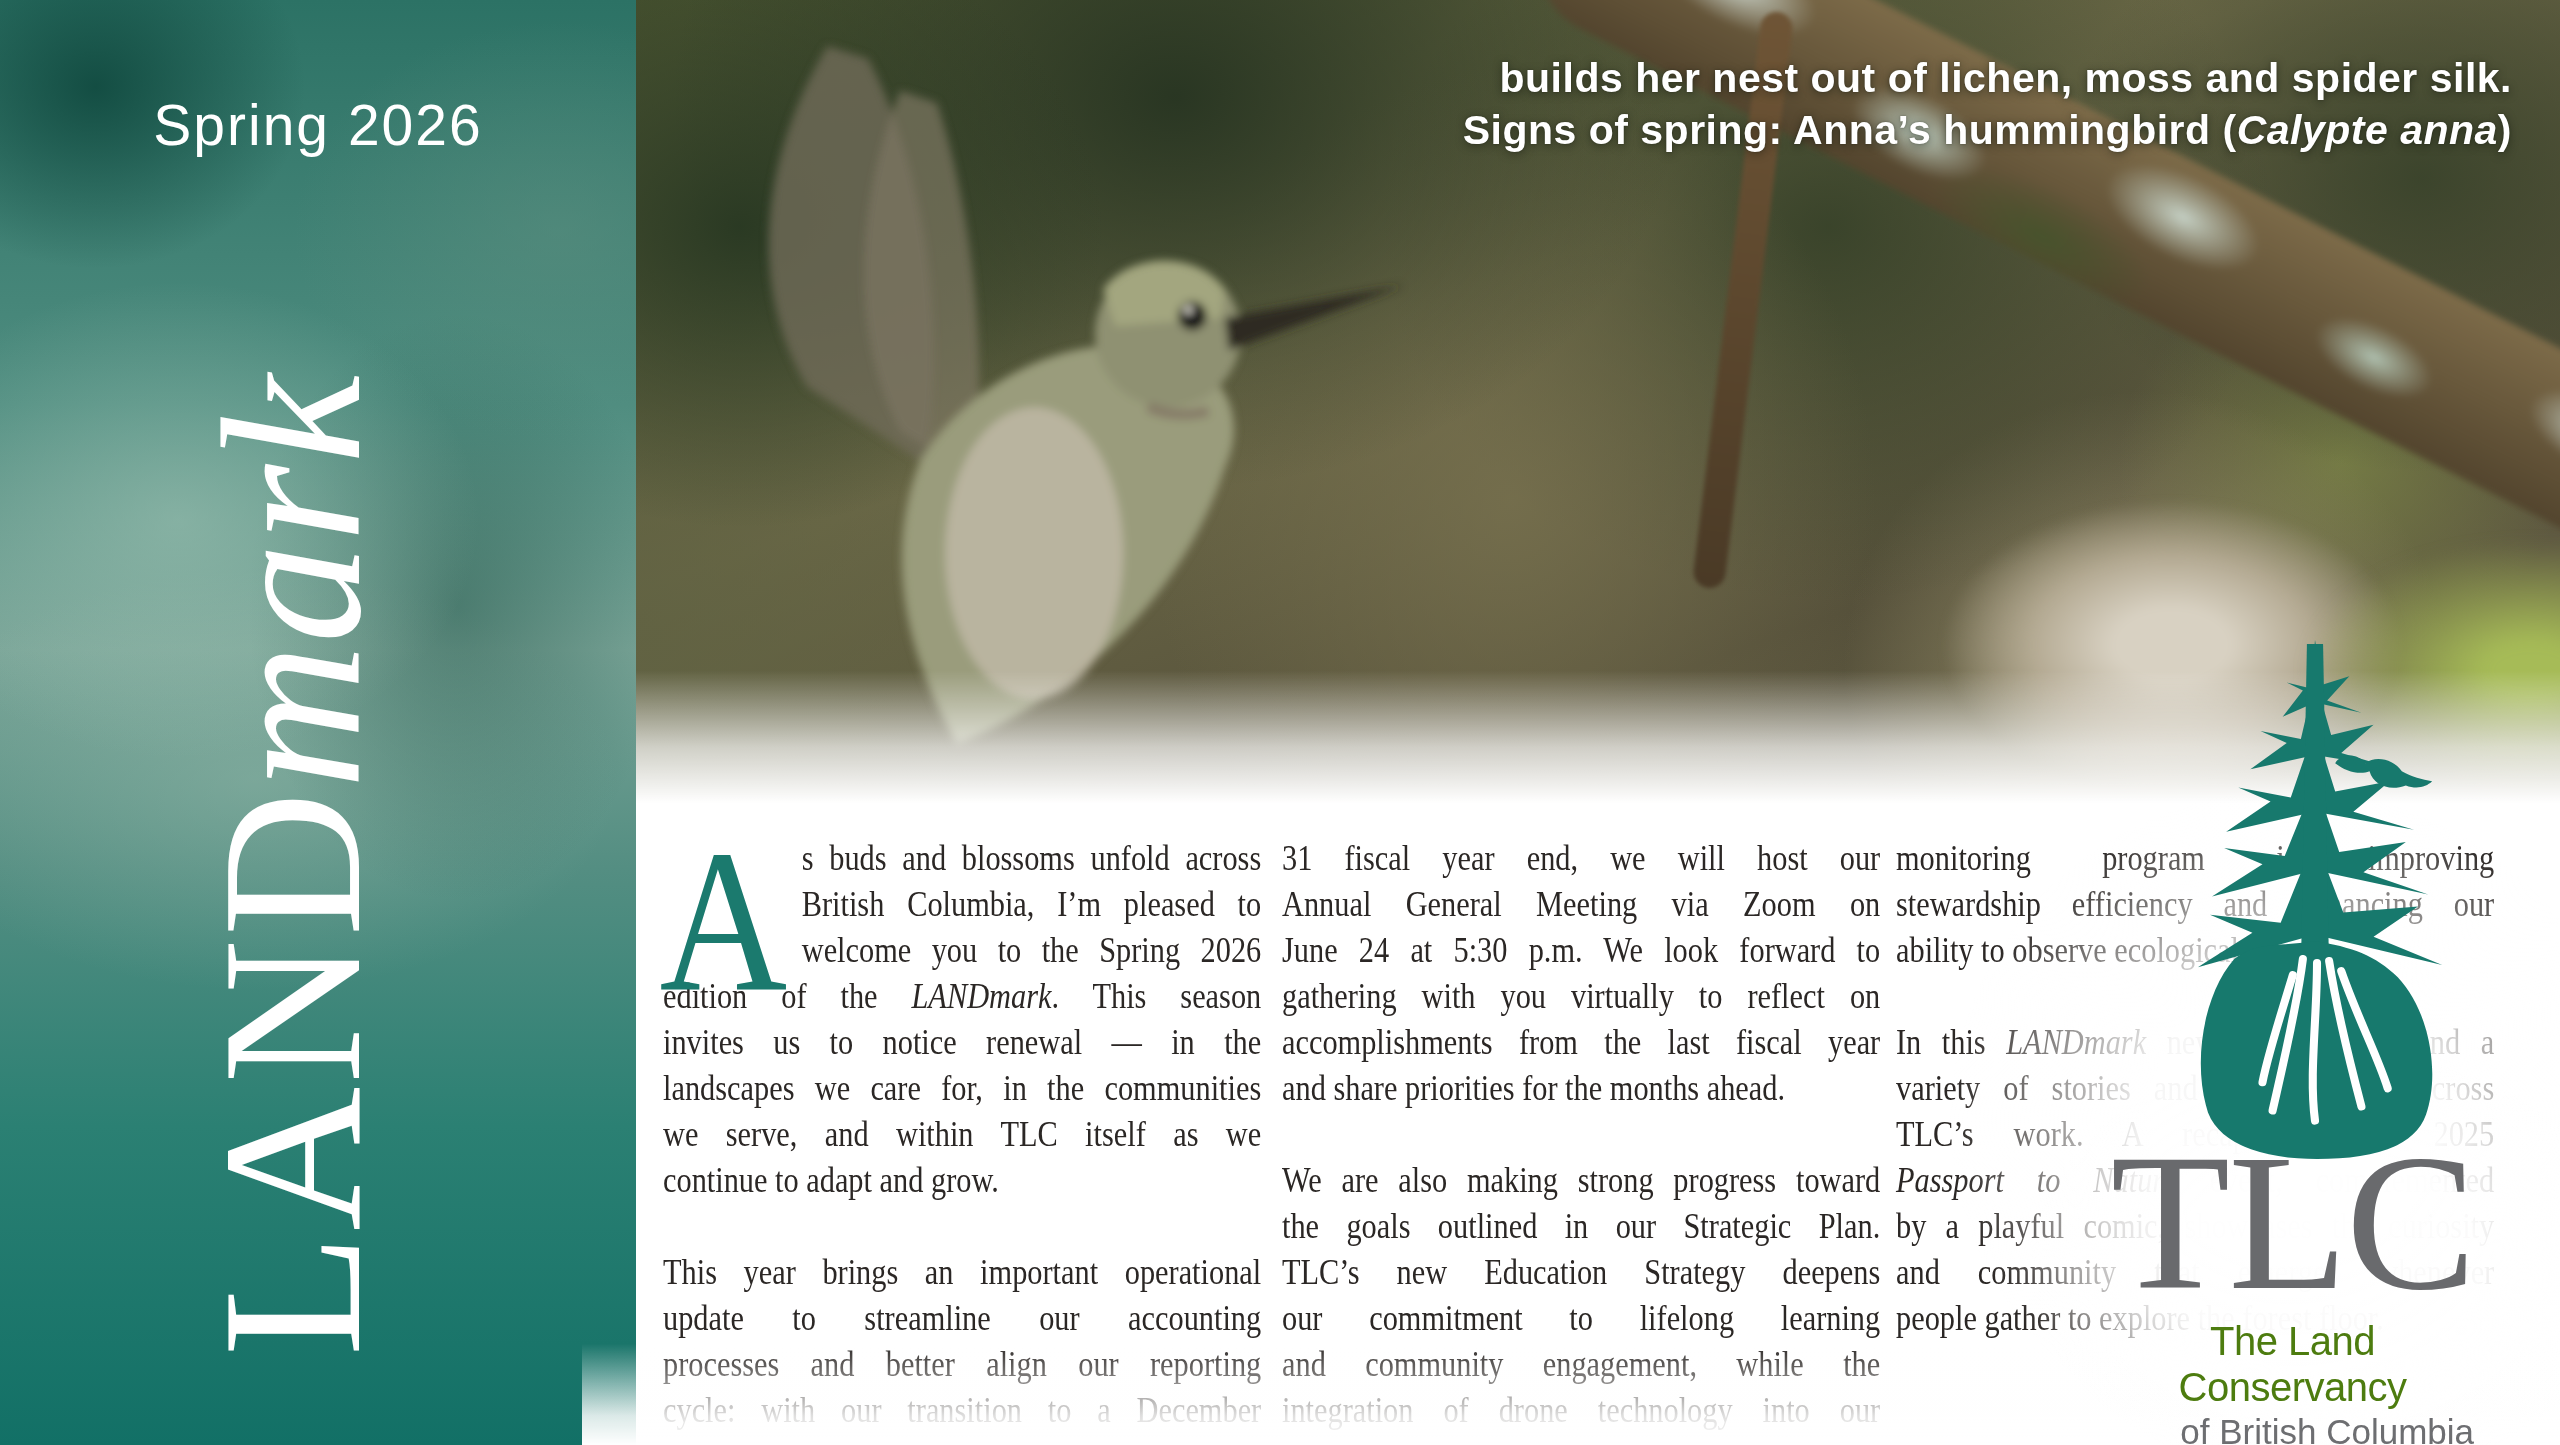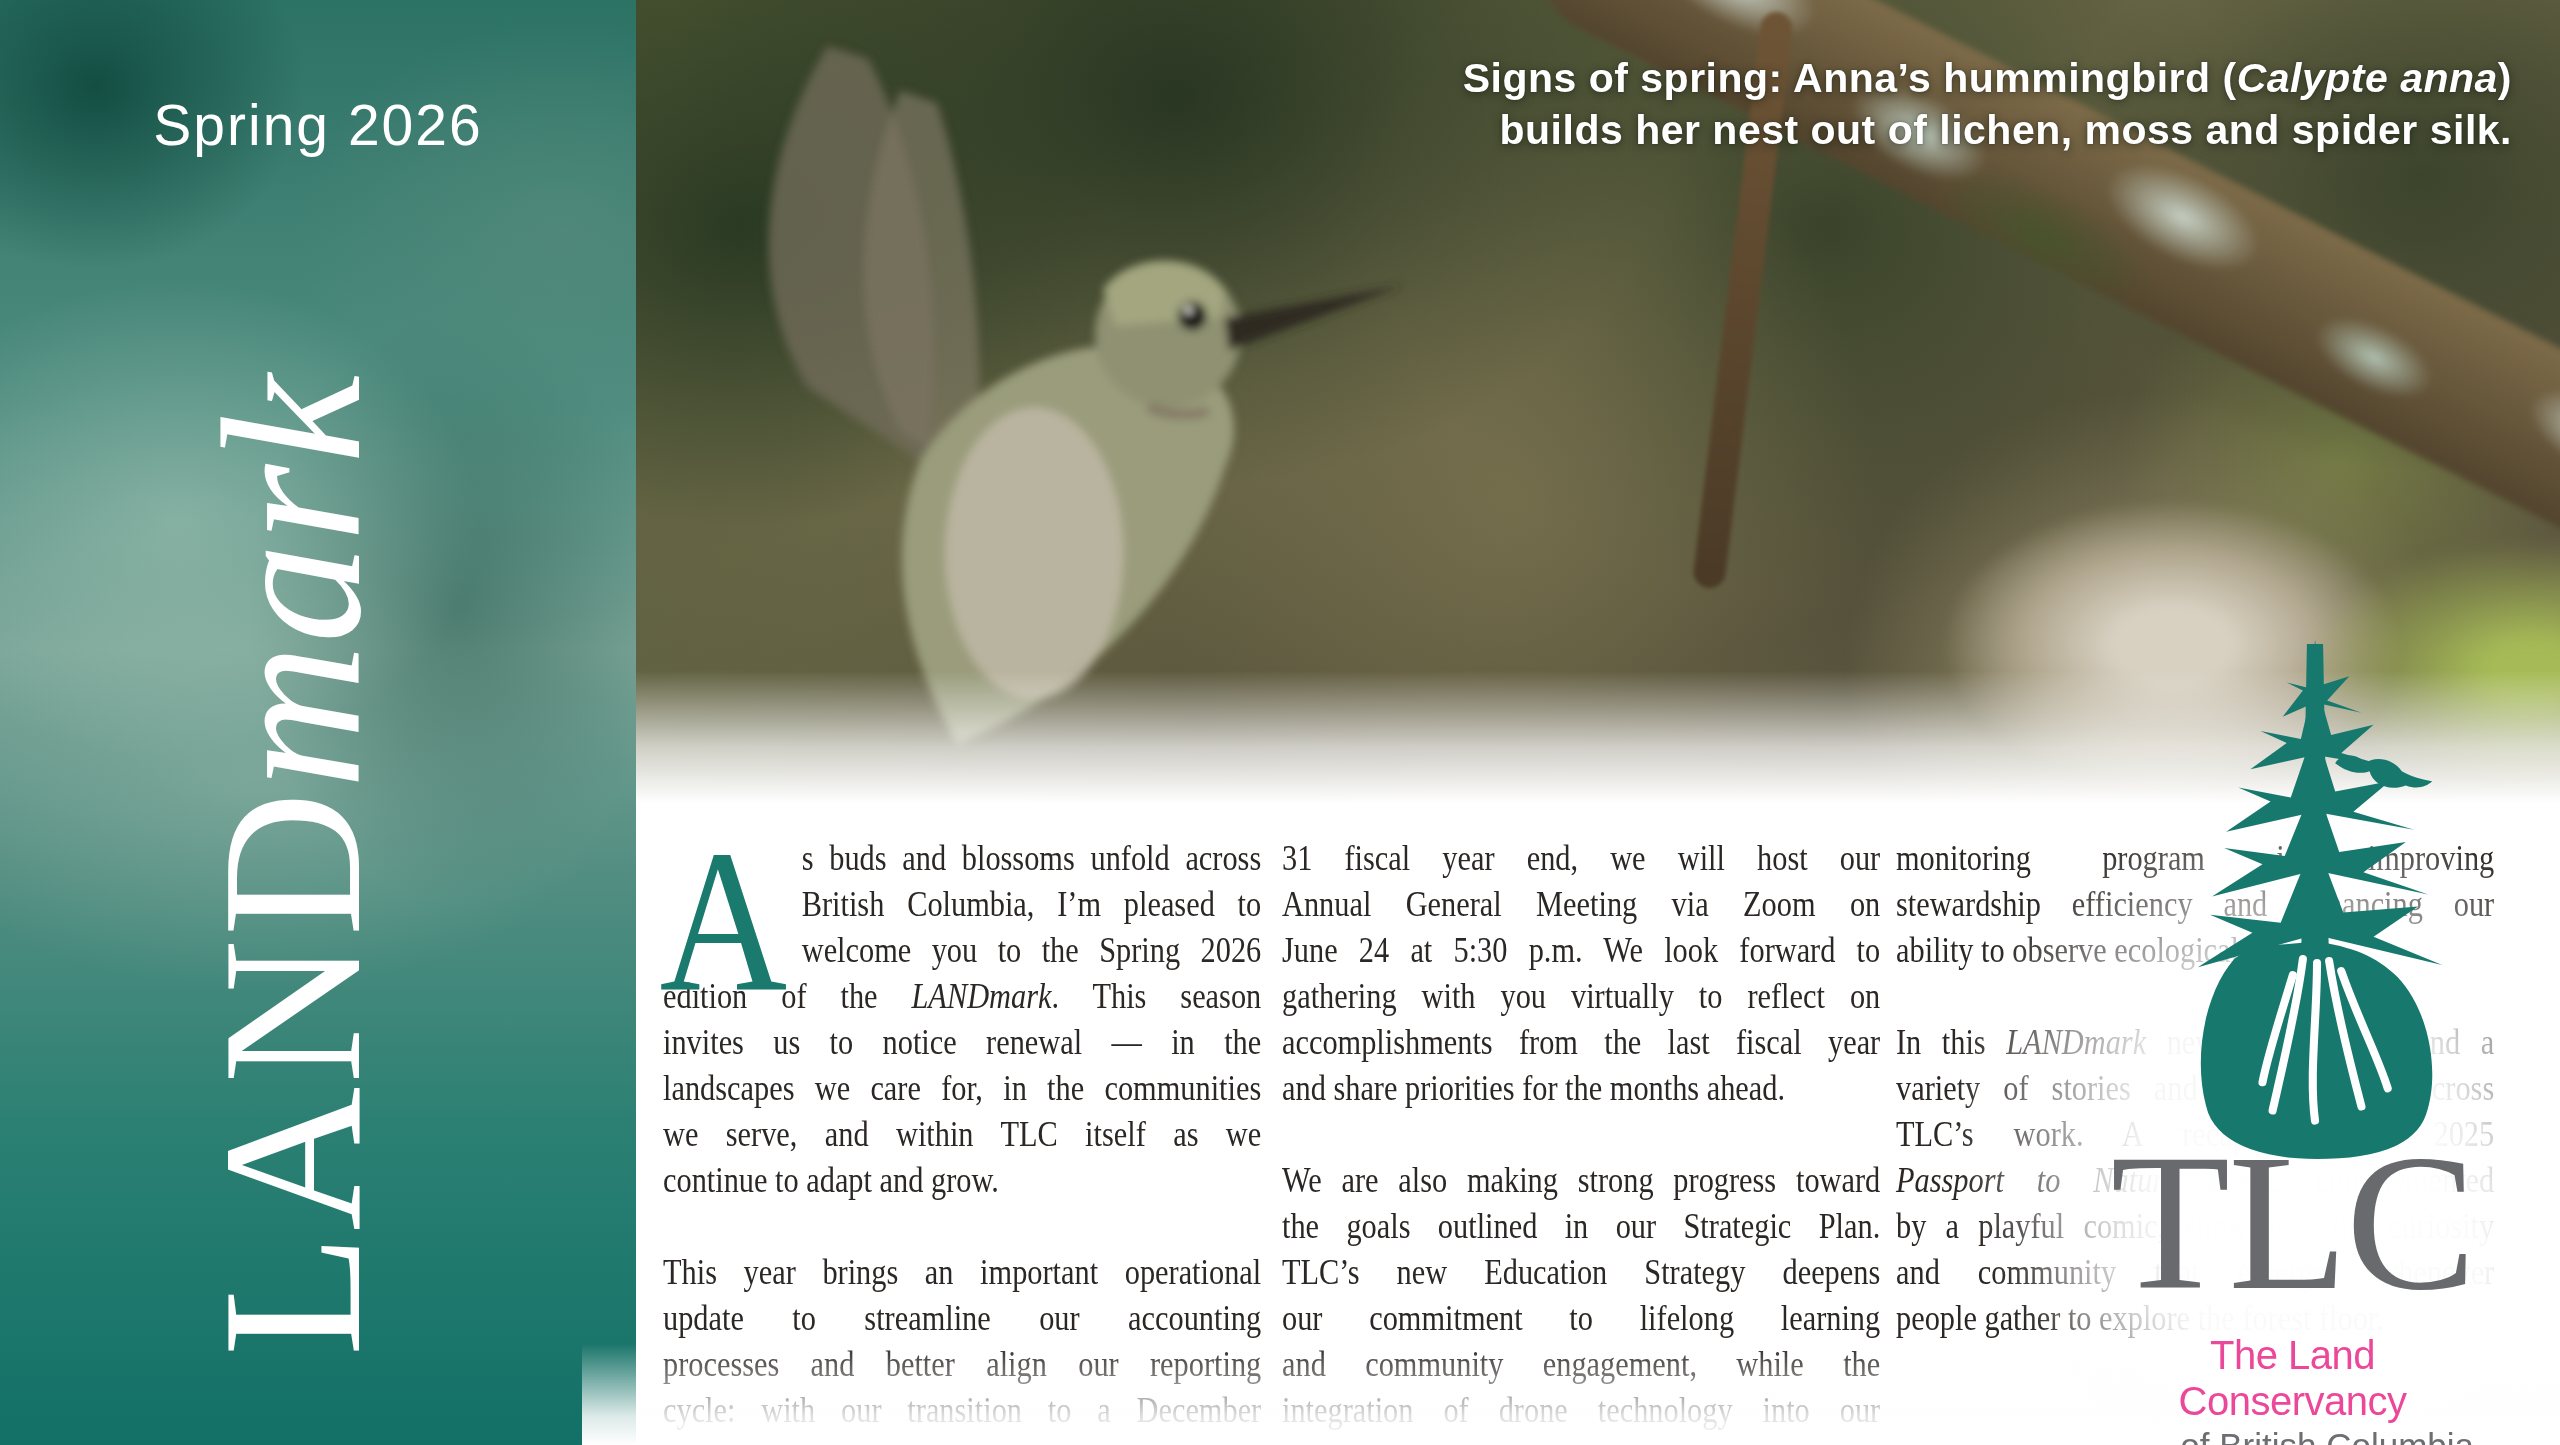--- a/index.html
+++ b/index.html
@@ -115,22 +115,22 @@
   }
   .tree-svg{position:absolute;left:2160px;top:638px;width:310px;height:525px;}
   .logo-text{
     position:absolute;left:2095px;top:1128px;width:395px;text-align:center;
   }
   .logo-acronym{
     font-family:"Liberation Serif","DejaVu Serif",serif;color:#696a6d;
     font-size:196px;line-height:188px;letter-spacing:-2px;
   }
   .logo-name{
-    font-family:"Liberation Sans","DejaVu Sans",sans-serif;color:#ec4899;
-    font-size:40px;line-height:46px;letter-spacing:-.5px;margin-top:16px;
+    font-family:"Liberation Sans","DejaVu Sans",sans-serif;color:#4d7c0f;
+    font-size:40px;line-height:46px;letter-spacing:-.5px;margin-top:2px;
   }
   .logo-region{
     font-family:"Liberation Sans","DejaVu Sans",sans-serif;color:#6d6e71;
     font-size:35px;line-height:40px;text-align:right;padding-right:16px;margin-top:2px;
   }
 </style>
 </head>
 <body>
 
 <div class="page">
@@ -156,22 +156,22 @@
         <path d="M300,142 L388,126 L302,158 Z" fill="#2e2c22"></path>
         <circle cx="284" cy="141" r="7" fill="#191813"></circle>
         <circle cx="282" cy="138" r="2" fill="#e8e6da"></circle>
         <path d="M262,186 q14,6 30,2" stroke="#7d6f5f" stroke-width="5" fill="none" opacity=".7"></path>
       </g>
     </svg>
     <div class="photo-fade"></div>
   </div>
 
   <div class="caption">
+    <div class="cap-line">builds her nest out of lichen, moss and spider silk.</div>
     <div class="cap-line"><span>Signs of spring: Anna’s hummingbird (</span><span class="it">Calypte anna</span><span>)</span></div>
-    <div class="cap-line">builds her nest out of lichen, moss and spider silk.</div>
   </div>
 
   <div class="sidebar">
     <div class="issue">Spring 2026</div>
     <div class="masthead-vert"><span>LAND</span><span class="mk">mark</span></div>
   </div>
 
   <div class="col col-1">
     <div class="dropcap">A</div>
     <div class="ln ind">s buds and blossoms unfold across</div>

